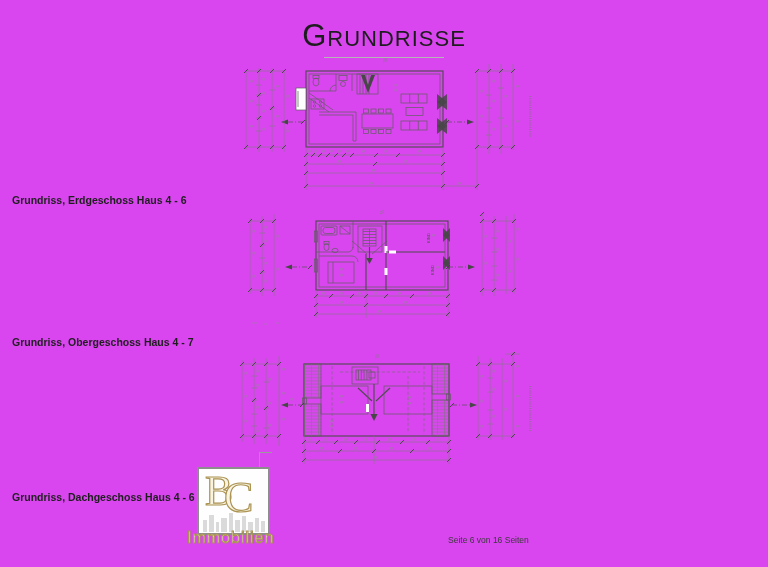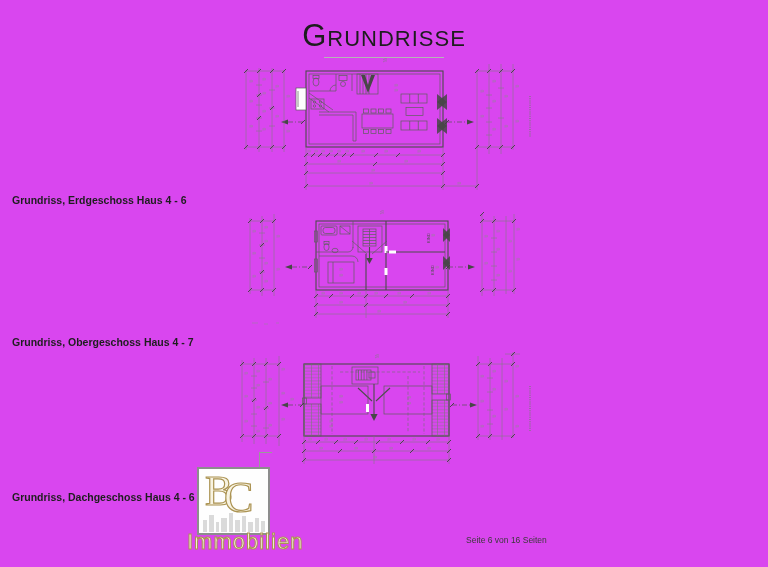--- a/index.html
+++ b/index.html
@@ -8,21 +8,21 @@
   
   .title{position:absolute;left:0;right:0;top:18px;text-align:center;
          font-variant:small-caps;font-size:31px;letter-spacing:1px;color:#1d1d1d;
          font-family:"Liberation Sans",sans-serif;}
   .title-underline{position:absolute;top:57px;left:50%;transform:translateX(-50%);
          width:120px;height:0;border-top:1.6px solid #b5b5b5;}
   
   .caption{position:absolute;left:0;right:0;text-align:left;text-indent:12px;
            font-size:10.5px;font-weight:bold;color:#1e1e1e;}
   .cap1{top:194px;} .cap2{top:336px;} .cap3{top:477px;margin-top:14px;}
-  .footer{position:absolute;left:466px;top:535px;font-size:8.5px;color:#3a3a3a;}
+  .footer{position:absolute;left:448px;top:535px;font-size:8.5px;color:#3a3a3a;}
   
   svg.plan{position:absolute;}
   .s  {stroke:#5f5f5f;stroke-width:.7;fill:none;}
   .s2 {stroke:#4c4c4c;stroke-width:1.1;fill:none;}
   .sw {stroke:#5f5f5f;stroke-width:.7;fill:#fdfdfd;}
   .fl {fill:#474747;stroke:none;}
   .dim{stroke:#7d7d7d;stroke-width:.55;fill:none;}
   .dg {stroke:#8c8c8c;stroke-width:.5;fill:none;}
   .tk {stroke:#3f3f3f;stroke-width:.9;fill:none;}
   .dash{stroke:#6f6f6f;stroke-width:.6;fill:none;stroke-dasharray:3.2 2;}
@@ -32,21 +32,21 @@
   .rtxt{font:3.9px "Liberation Sans",sans-serif;fill:#4f4f4f;letter-spacing:.2px;}
   .gap{fill:#fdfdfd;stroke:none;}
   
   .logo-box{position:absolute;left:197px;top:467px;width:69px;height:64px;
             border:2px solid #8d8d8d;background:#fefefe;}
   .logo-letter{position:absolute;font-family:"Liberation Serif",serif;line-height:1;
                color:#f8f3e2;-webkit-text-stroke:1.2px #ab9352;}
   .lb{left:6px;top:1px;font-size:42px;}
   .lc{left:25px;top:7px;font-size:44px;}
   .logo-skyline{position:absolute;left:2px;bottom:1px;opacity:.35;}
-  .logo-sub{position:absolute;left:187px;top:529px;font-size:22px;letter-spacing:1px;
+  .logo-sub{position:absolute;left:187px;top:529px;font-size:16px;letter-spacing:1px;
             color:#f8f3e2;-webkit-text-stroke:1px #ab9352;
             font-family:"Liberation Sans",sans-serif;}
   .logo-corner-v{position:absolute;left:259px;top:452px;width:1px;height:15px;background:#9a9a9a;}
   .logo-corner-h{position:absolute;left:259px;top:452px;width:13px;height:1px;background:#9a9a9a;}
 </style>
 </head>
 <body>
 
 <div class="page">
 

